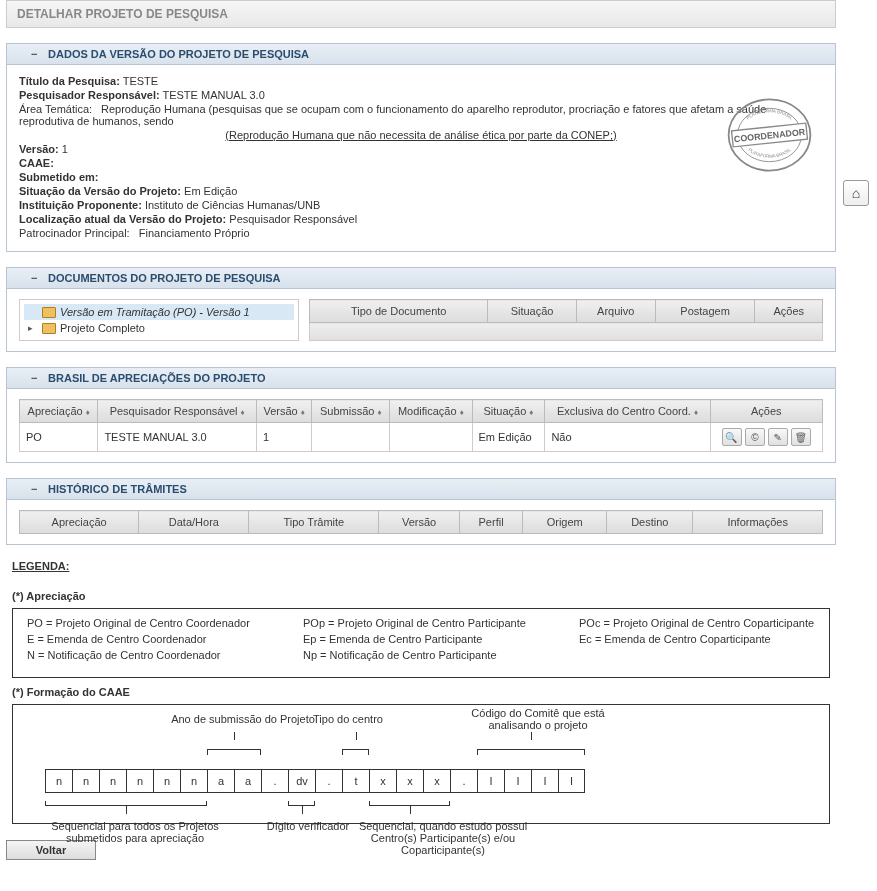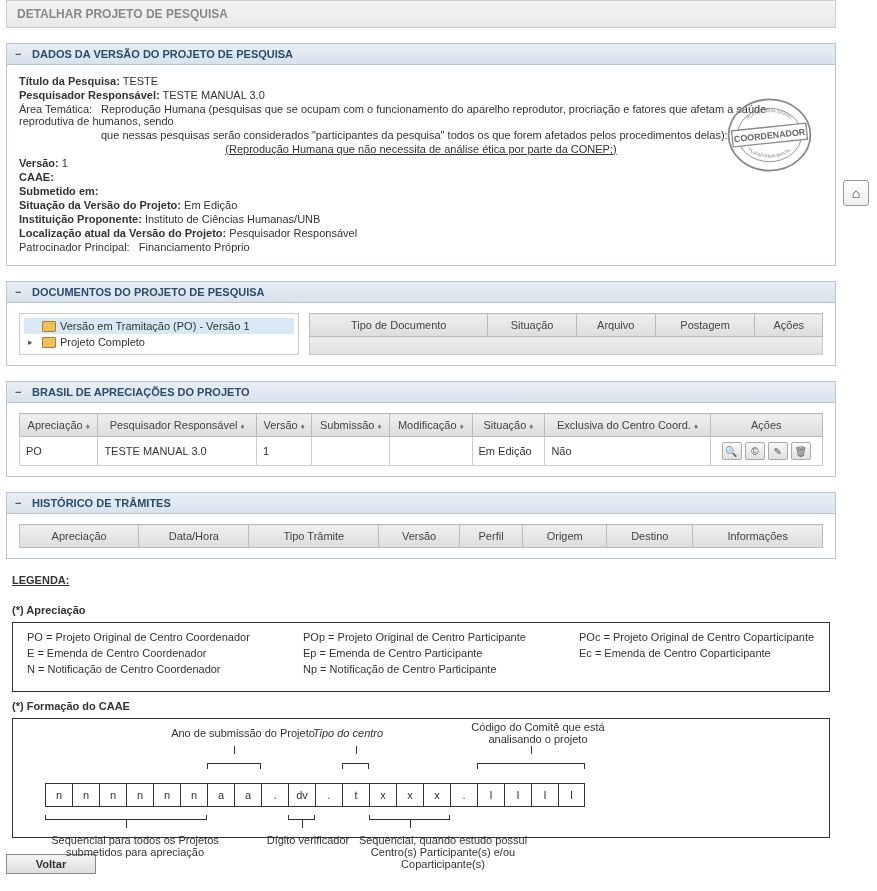--- a/index.html
+++ b/index.html
@@ -1,31 +1,31 @@
 <!DOCTYPE html>
 <html><head>
 <meta charset="utf-8">
 <style>
 * { box-sizing: border-box; margin: 0; padding: 0; }
 body { font-family: Arial, sans-serif; font-size: 11px; color: #333; background: #fff; }
 .page { width: 830px; margin: 0 0 0 6px; padding-bottom: 20px; }
 .page-header { background: linear-gradient(#f5f5f5,#e8e8e8); border: 1px solid #ccc; padding: 6px 10px; font-weight: bold; color: #888; font-size: 12px; margin-bottom: 15px; }
 .panel { border: 1px solid #b8c4d0; margin-bottom: 15px; }
-.panel-header { background: linear-gradient(#e8eef5,#d8e2ec); border-bottom: 1px solid #b8c4d0; padding: 4px 8px; font-weight: bold; color: #2a4d6e; font-size: 11px; }
+.panel-header { background: linear-gradient(#e8eef5,#d8e2ec); border-bottom: 1px solid #b8c4d0; padding: 4px 24px; font-weight: bold; color: #2a4d6e; font-size: 11px; }
 .panel-header .toggle { display: inline-block; width: 14px; color: #555; font-weight: bold; }
 .panel-body { background: #fff; padding: 10px 12px; position: relative; }
 .info-line { margin-bottom: 2px; }
 .info-line b { font-weight: bold; }
 .area-indent { margin-left: 82px; }
 .stamp { position: absolute; right: 18px; top: 30px; width: 95px; height: 80px; }
 .stamp svg { width: 100%; height: 100%; }
 .tree-area { display: flex; gap: 10px; }
 .tree { width: 280px; border: 1px solid #ccc; padding: 4px; }
 .tree-item { padding: 2px 4px; display: flex; align-items: center; gap: 4px; }
-.tree-item.selected { background: #d8e8f5; }
+.tree-item.selected { background: #d8e8f5; font-style: italic; }
 .tree-expander { width: 10px; font-size: 9px; color: #555; }
 .folder-icon { width: 14px; height: 11px; background: #f0c060; border: 1px solid #b08020; border-radius: 1px; display: inline-block; }
 .docs-table { flex: 1; }
 .table { width: 100%; border-collapse: collapse; }
 .table th { background: linear-gradient(#f0f0f0,#dcdcdc); border: 1px solid #bbb; padding: 5px 4px; font-weight: normal; font-size: 11px; color: #444; }
 .table td { border: 1px solid #ccc; padding: 5px 6px; background: #fff; }
 .table tr.empty-row td { height: 18px; background: linear-gradient(#eee,#e0e0e0); }
 .sort-icon { font-size: 8px; color: #777; }
 .action-btns { display: flex; gap: 3px; justify-content: center; }
 .action-btn { width: 20px; height: 18px; border: 1px solid #aaa; background: linear-gradient(#f8f8f8,#e0e0e0); border-radius: 2px; display: inline-flex; align-items: center; justify-content: center; font-size: 10px; cursor: pointer; color: #555; }
@@ -71,21 +71,20 @@
           <text x="50" y="49" text-anchor="middle" font-size="10" font-weight="bold" fill="#666" transform="rotate(-6 50 45)">COORDENADOR</text>
           <path id="arc-top" d="M 18 38 A 34 28 0 0 1 82 38" fill="none"></path>
           <text font-size="5" fill="#888"><textPath href="#arc-top" startOffset="50%" text-anchor="middle">PLATAFORMA BRASIL</textPath></text>
           <path id="arc-bot" d="M 18 52 A 34 28 0 0 0 82 52" fill="none"></path>
           <text font-size="5" fill="#888"><textPath href="#arc-bot" startOffset="50%" text-anchor="middle">PLATAFORMA BRASIL</textPath></text>
         </svg>
       </div>
       <div class="info-line"><b>Título da Pesquisa:</b> <span>TESTE</span></div>
       <div class="info-line"><b>Pesquisador Responsável:</b> <span>TESTE MANUAL 3.0</span></div>
       <div class="info-line"><span style="display:inline-block;width:82px;">Área Temática:</span><span>Reprodução Humana (pesquisas que se ocupam com o funcionamento do aparelho reprodutor, procriação e fatores que afetam a saúde reprodutiva de humanos, sendo</span></div>
-      <div class="info-line area-indent">que nessas pesquisas serão considerados "participantes da pesquisa" todos os que forem afetados pelos procedimentos delas):</div>
       <div class="info-line" style="text-align:center;text-decoration:underline;">(Reprodução Humana que não necessita de análise ética por parte da CONEP;)</div>
       <div class="info-line"><b>Versão:</b> <span>1</span></div>
       <div class="info-line"><b>CAAE:</b> <span></span></div>
       <div class="info-line"><b>Submetido em:</b> <span></span></div>
       <div class="info-line"><b>Situação da Versão do Projeto:</b> <span>Em Edição</span></div>
       <div class="info-line"><b>Instituição Proponente:</b> <span>Instituto de Ciências Humanas/UNB</span></div>
       <div class="info-line"><b>Localização atual da Versão do Projeto:</b> <span>Pesquisador Responsável</span></div>
       <div class="info-line"><span>Patrocinador Principal:</span>&nbsp;&nbsp;&nbsp;<span>Financiamento Próprio</span></div>
     </div>
   </div>
@@ -215,21 +214,21 @@
           <div>POc = Projeto Original de Centro Coparticipante</div>
           <div>Ec = Emenda de Centro Coparticipante</div>
         </div>
       </div>
     </div>
 
     <div class="legend-sub">(*) Formação do CAAE</div>
     <div class="caae-box">
 
       <div class="caae-label" style="left:150px; top:8px; width:160px;">Ano de submissão do Projeto</div>
-      <div class="caae-label" style="left:290px; top:8px; width:90px;font-style:italic;">Tipo do centro</div>
+      <div class="caae-label" style="left:290px; top:8px; width:90px;">Tipo do centro</div>
       <div class="caae-label" style="left:450px; top:2px; width:150px;">Código do Comitê que está analisando o projeto</div>
 
       <div class="bracket" style="left:194px; top:44px; width:54px;">
           <div class="bracket-mid" style="top:-18px;"></div>
         </div>
       <div class="bracket" style="left:329px; top:44px; width:27px;">
           <div class="bracket-mid" style="top:-18px;"></div>
         </div>
       <div class="bracket" style="left:464px; top:44px; width:108px;">
           <div class="bracket-mid" style="top:-18px;"></div>

